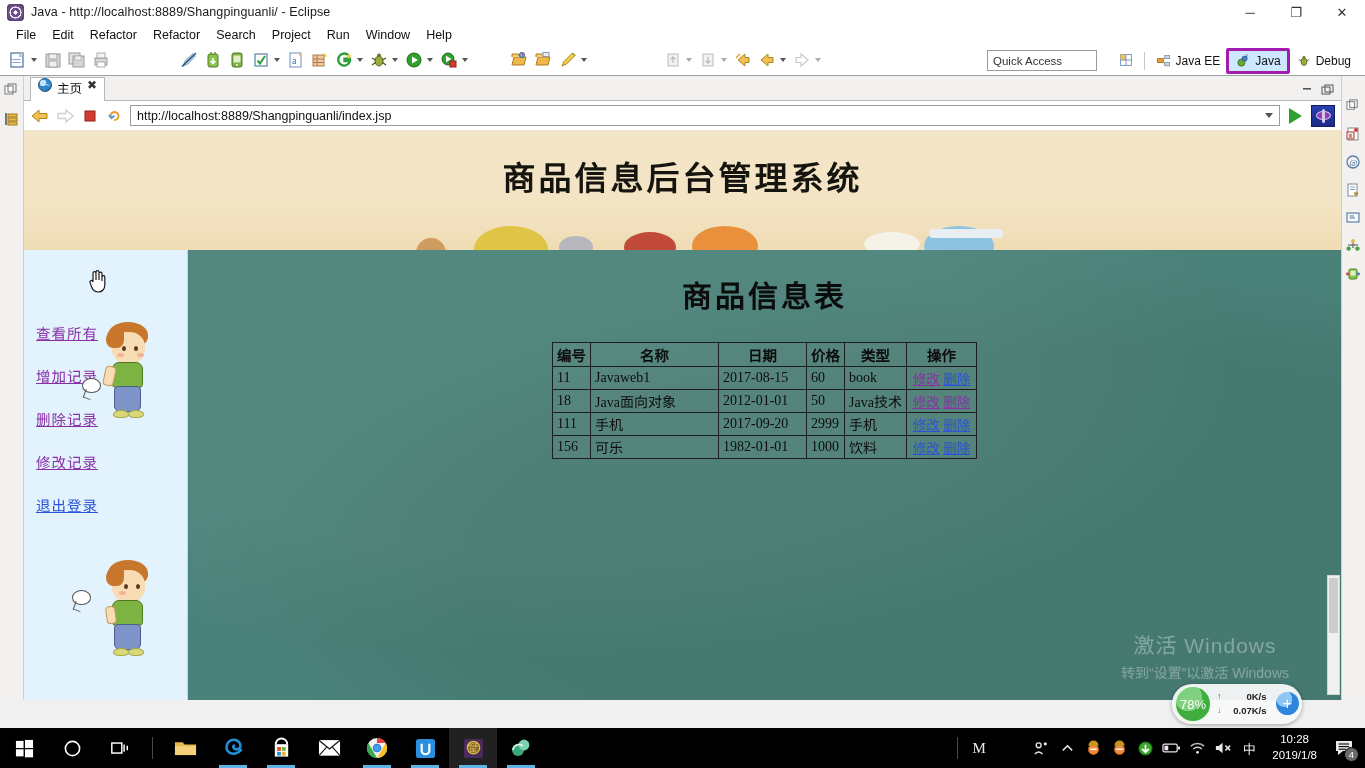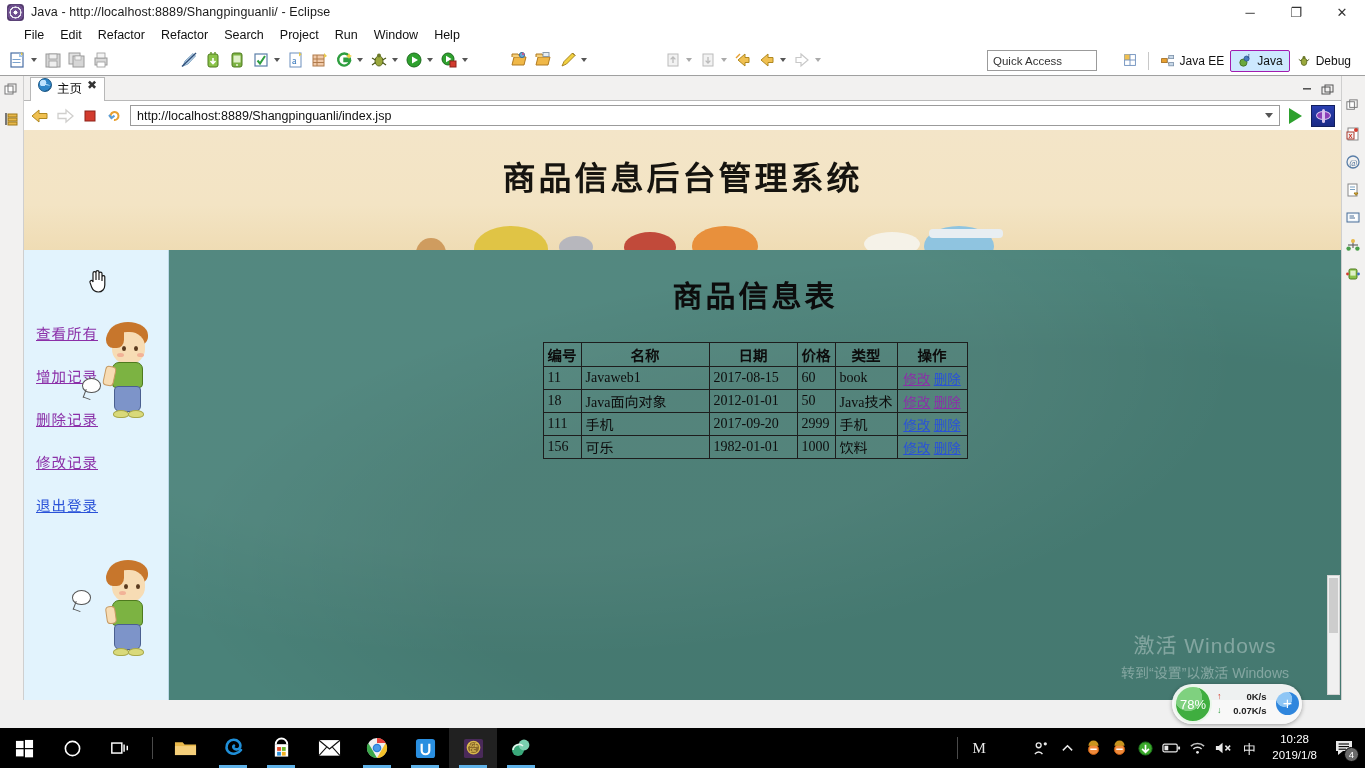--- a/index.html
+++ b/index.html
@@ -28,21 +28,21 @@
   .tb-btns { position: absolute; right: 0; top: 0; height: 24px; display: flex; }
   .tb-btn {
     width: 46px; height: 24px; display: flex; align-items: center; justify-content: center;
     font-size: 13px; color: #333;
   }
   .tb-btn span { line-height: 1; }
 
   
   .menubar {
     position: absolute; top: 24px; left: 0; width: 1365px; height: 21px;
-    background: #ffffff; display: flex; align-items: center; padding-left: 16px;
+    background: #ffffff; display: flex; align-items: center; padding-left: 8px;
   }
   .menu-item {
     font-size: 12.5px; color: #111; padding: 2px 8px; cursor: default;
   }
 
   
   .toolbar {
     position: absolute; top: 45px; left: 0; width: 1365px; height: 31px;
     background: #ffffff; border-bottom: 1px solid #a0a0a0;
     display: flex; align-items: center;
@@ -59,21 +59,21 @@
   .quick-access {
     position: absolute; right: 268px; top: 5px;
     width: 110px; height: 21px; background: #fff; border: 1px solid #9b9b9b;
     font-size: 11.5px; color: #333; display: flex; align-items: center; padding-left: 5px;
   }
   .persp-bar { position: absolute; right: 8px; top: 4px; height: 24px; display: flex; align-items: center; }
   .persp {
     display: flex; align-items: center; gap: 4px; padding: 2px 6px; font-size: 12px; color: #111;
     border-radius: 2px;
   }
-  .persp.active { background: #cde8ff; border: 1px solid #a21caf; }
+  .persp.active { background: #cde8ff; border: 3px solid #a21caf; }
 
   
   .leftrail {
     position: absolute; top: 76px; left: 0; width: 24px; height: 624px;
     background: #f2f1f0; border-right: 1px solid #cfcfcf;
     display: flex; flex-direction: column; align-items: center; padding-top: 6px; gap: 12px;
   }
   .rightrail {
     position: absolute; top: 76px; right: 0; width: 24px; height: 624px;
     background: #f2f1f0; border-left: 1px solid #cfcfcf;
@@ -160,21 +160,21 @@
   .b2 { left: 450px; width: 74px; height: 46px; background: #e0c445; border-radius: 50% 50% 46% 46%; bottom: -22px; }
   .b3 { left: 535px; width: 34px; height: 22px; background: #b7b7bd; bottom: -8px; }
   .b4 { left: 600px; width: 52px; height: 30px; background: #c14a3a; bottom: -12px; }
   .b5 { left: 668px; width: 66px; height: 40px; background: #e8903c; bottom: -16px; }
   .b6 { left: 840px; width: 56px; height: 24px; background: #f5f2e8; bottom: -6px; }
   .b7 { left: 900px; width: 70px; height: 40px; background: #8fc4e0; bottom: -16px; }
   .b8 { left: 905px; width: 74px; height: 9px; background: #e8eef2; bottom: 12px; border-radius: 4px; }
 
   .pagebody { position: relative; width: 100%; height: 450px; display: flex; }
   .sidebar {
-    width: 145px; height: 450px; background: #e2f3fd;
+    width: 164px; height: 450px; background: #e2f3fd;
     border-right: 1px solid #bcd9e8; position: relative; flex: none;
   }
   .side-links { position: absolute; left: 12px; top: 72px; }
   .side-link {
     display: block; font-size: 14.5px; text-decoration: underline;
     margin-bottom: 22px; letter-spacing: 1px;
     font-family: "Liberation Sans", sans-serif;
   }
   .lnk-visited { color: #8b2fa8; }
   .lnk-fresh { color: #2a52d8; }

